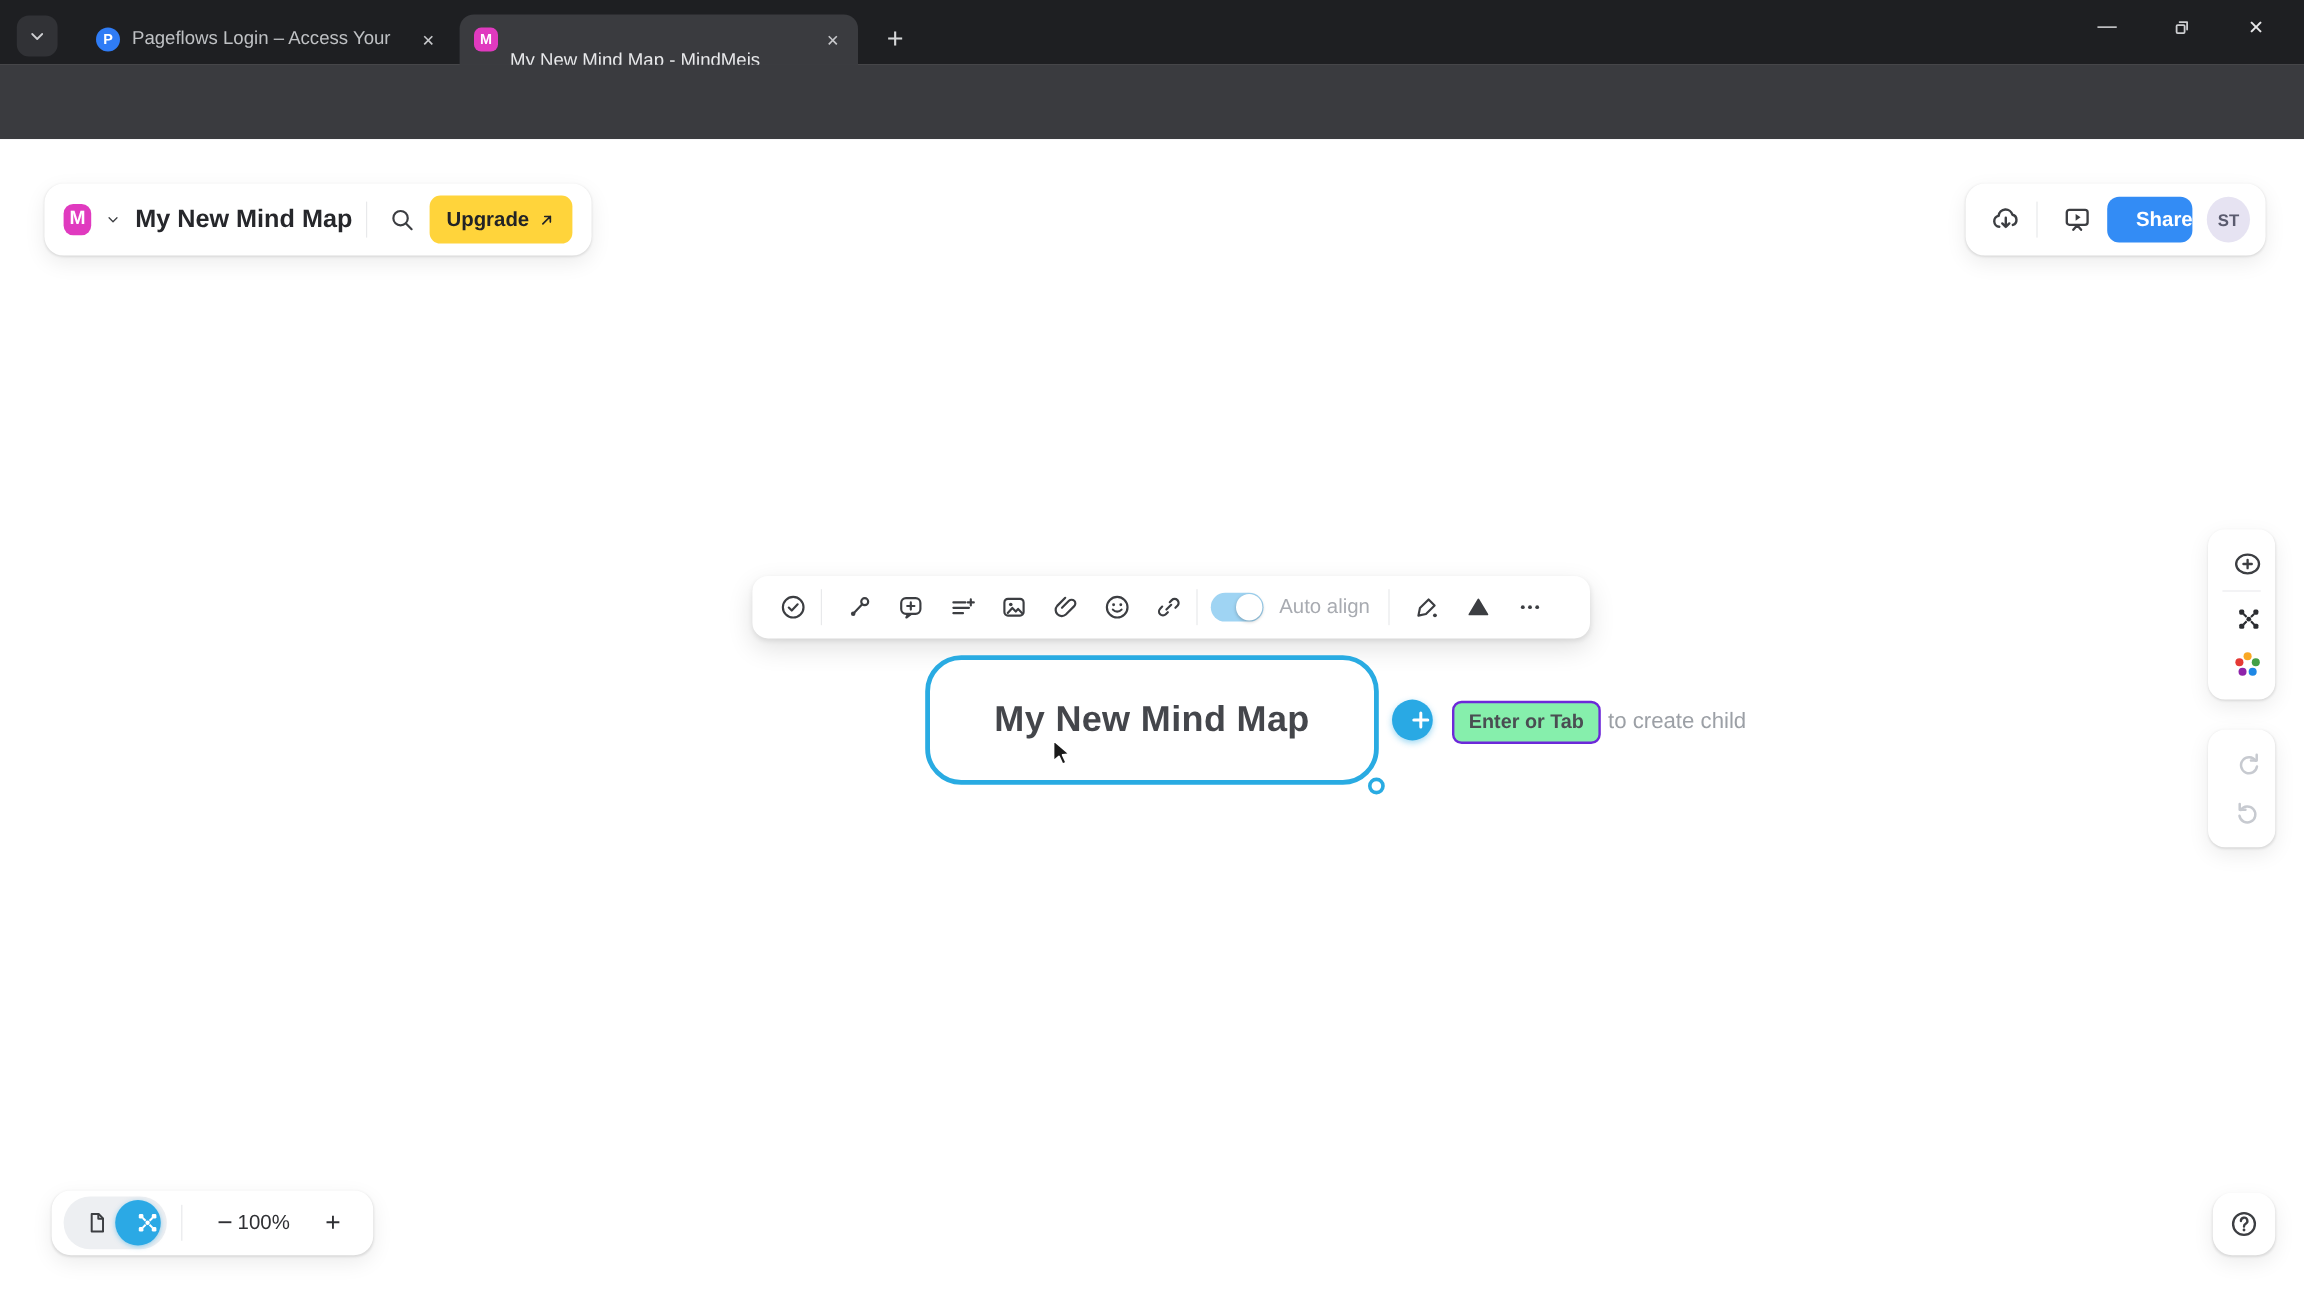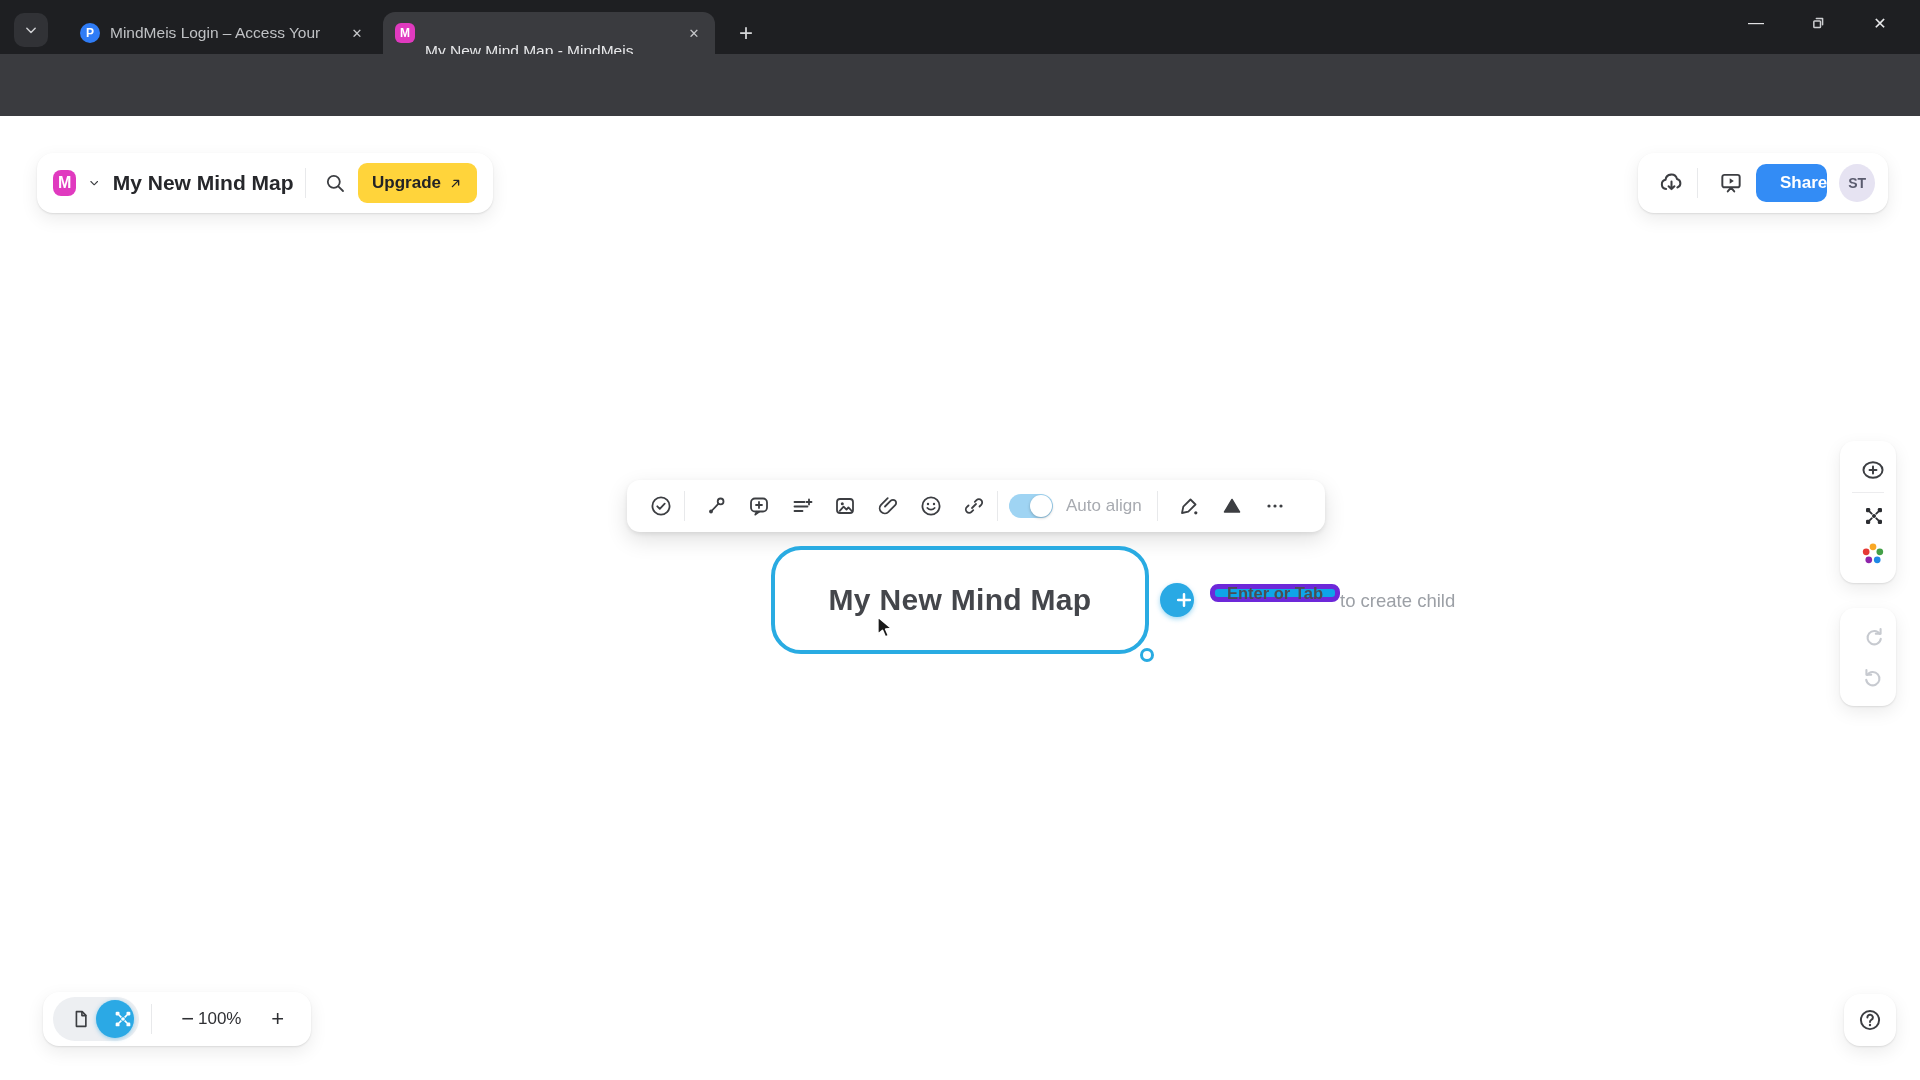--- a/index.html
+++ b/index.html
@@ -62,22 +62,22 @@
   #auto-align-label { font-size:17px; color:#A8ABB1; margin:0 4px 0 2px; white-space:nowrap; }
 
   
   #root-node { position:absolute; left:771px; top:430px; width:378px; height:108px; background:#fff;
                border:4.5px solid #29ABE2; border-radius:30px; display:flex; align-items:center; justify-content:center; }
   #root-node .label { font-size:30px; font-weight:bold; color:#44464B; letter-spacing:.3px; }
   #node-handle { position:absolute; left:1140px; top:532px; width:14px; height:14px; border-radius:50%;
                  background:#fff; border:3px solid #29ABE2; }
   #add-child-btn { position:absolute; left:1160px; top:467px; width:34px; height:34px; border-radius:50%;
                    background:#29A9E4; color:#fff; box-shadow:0 2px 5px rgba(41,169,228,.45); }
-  #hint-key { position:absolute; left:1210px; top:468px; height:18px; padding:0 12px; border:5px solid #6d28d9;
-              border-radius:8px; background:#0ea5e9; display:flex; align-items:center;
+  #hint-key { position:absolute; left:1210px; top:468px; height:36px; padding:0 12px; border:2px solid #6d28d9;
+              border-radius:8px; background:#86efac; display:flex; align-items:center;
               font-size:16.5px; font-weight:bold; color:#4A4D52; }
   #hint-text { position:absolute; left:1340px; top:474px; font-size:18.5px; color:#9CA0A6; }
   #cursor { position:absolute; left:872px; top:498px; }
 
   
   #rail-top { left:1840px; top:325px; width:56px; height:142px; border-radius:14px; flex-direction:column; justify-content:space-evenly; padding:6px 0; }
   #rail-bottom { left:1840px; top:492px; width:56px; height:98px; border-radius:14px; flex-direction:column; justify-content:space-evenly; padding:4px 0; }
   .rail-btn { width:36px; height:32px; }
   #rail-top .hdiv { width:32px; height:1px; background:#ECECEE; }
   .gy { stroke:#C7CAD0; fill:none; stroke-width:2; stroke-linecap:round; stroke-linejoin:round; }
@@ -100,21 +100,21 @@
 
   <div id="tabstrip">
     <div id="tab-search">
       <svg class="ic" width="20" height="20" viewBox="0 0 24 24">
           <path d="M7 10l5 5 5-5"></path>
         </svg>
     </div>
 
     <div class="tab" style="left:68px; width:310px;">
       <span class="favicon" style="background:#2F7CF6;">P</span>
-      <span class="title" style="color:#BFC1C4;">MindMeis Login – Access Your</span>
+      <span class="title" style="color:#BFC1C4;">Pageflows Login – Access Your</span>
       <span class="tab-close">✕</span>
     </div>
 
     <div class="tab" style="left:383px; width:332px; background:#3A3B3F;">
       <span class="favicon" style="background:#E03ABF; border-radius:6px;">M</span>
       <span class="title" style="color:#E8E9EB;margin-top:36px;">My New Mind Map - MindMeis</span>
       <span class="tab-close">✕</span>
     </div>
 
     <div id="new-tab">+</div>

